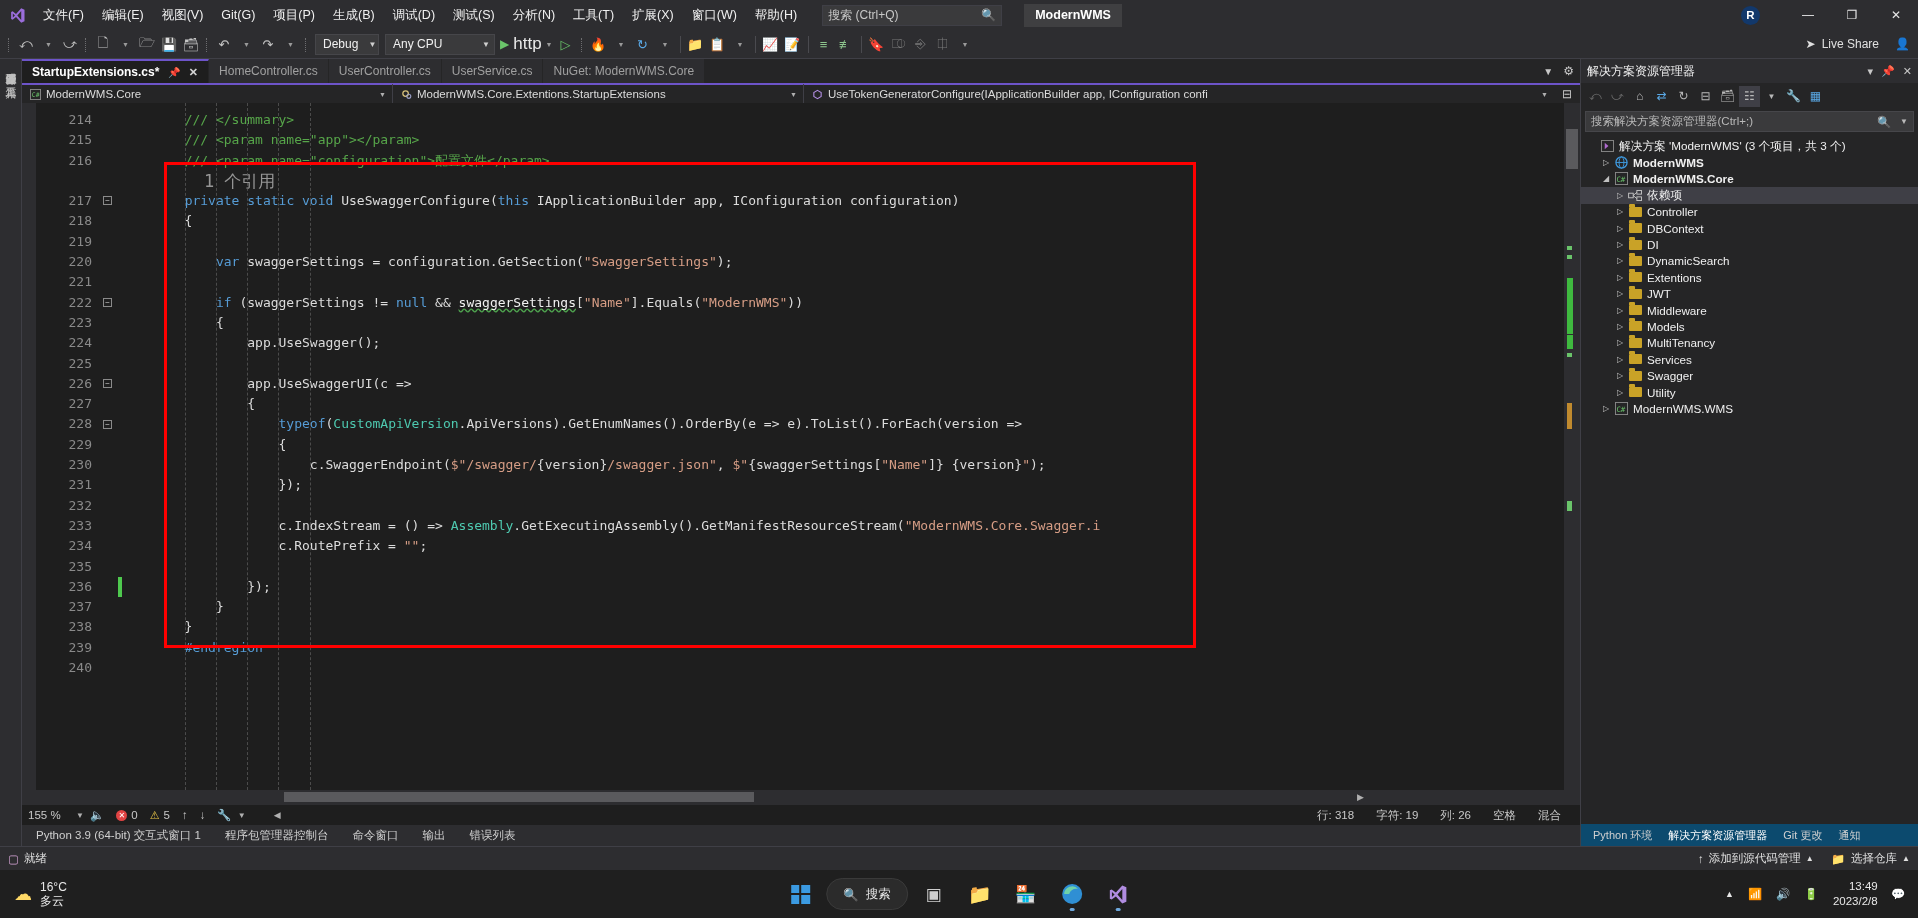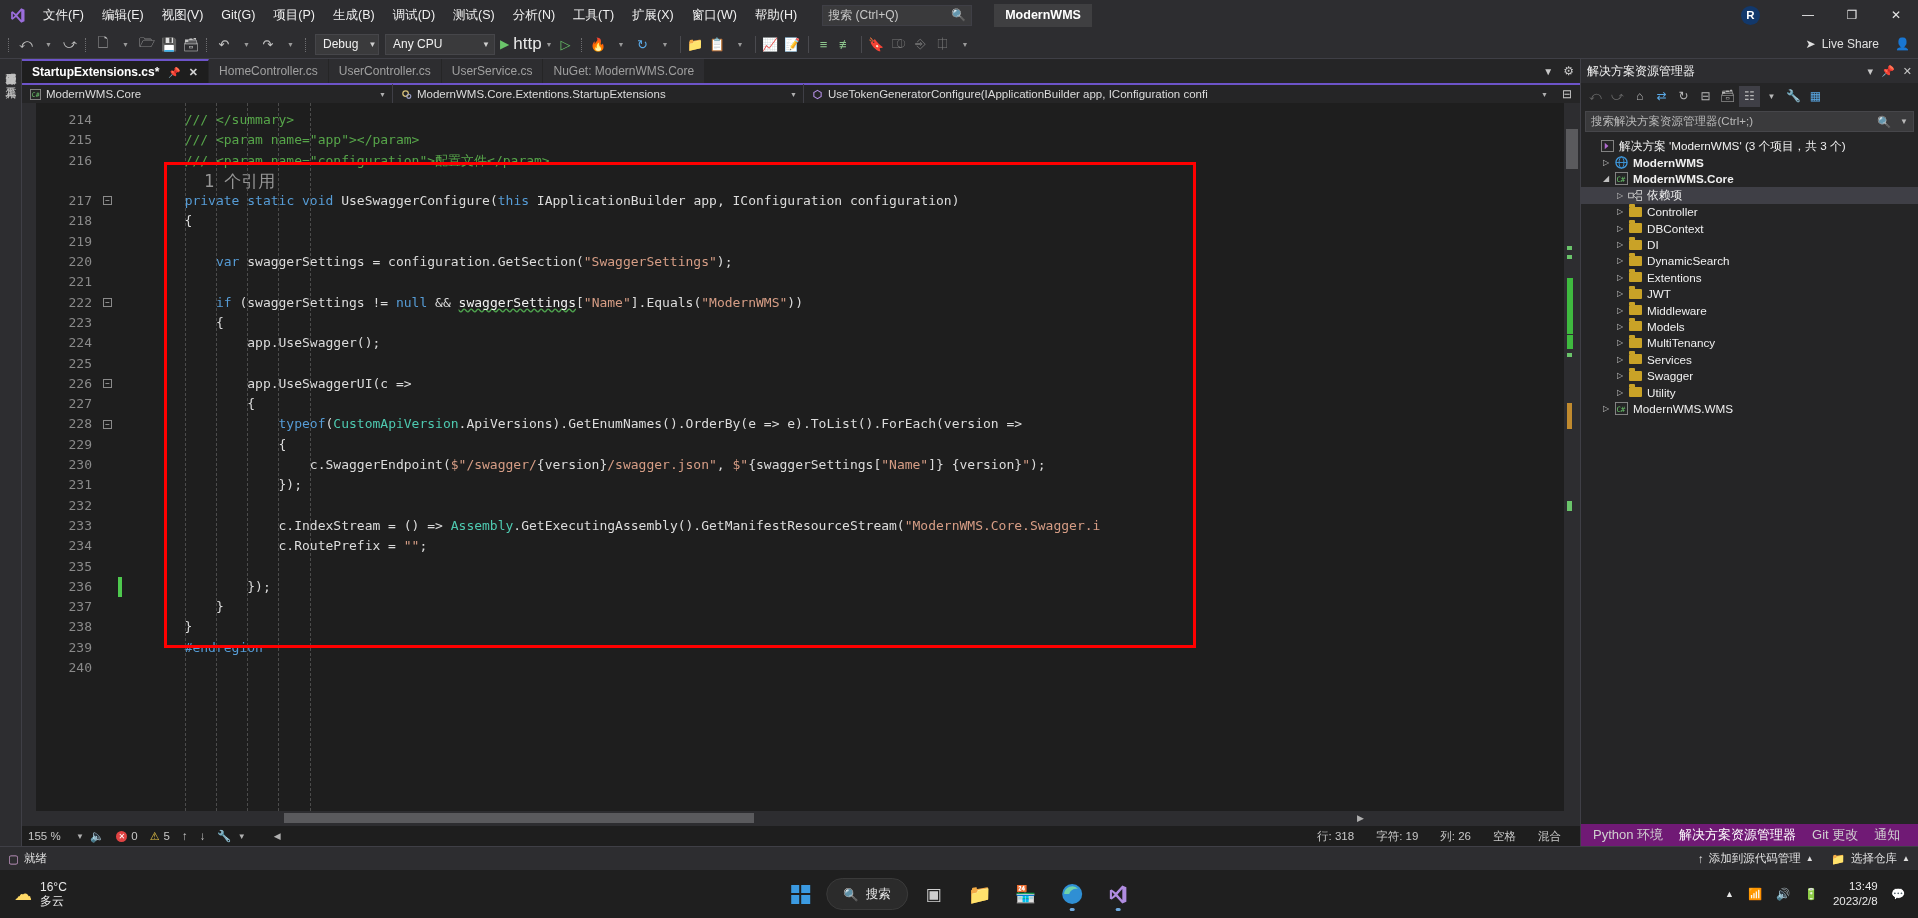--- a/index.html
+++ b/index.html
@@ -20,21 +20,21 @@
   .vs-logo {
     width: 34px; height: 30px; display: flex; align-items: center; justify-content: center;
   }
   .vs-logo svg { width: 17px; height: 17px; }
   .menu { display: flex; height: 30px; }
   .menu-item {
     font-size: 12.5px; color: #f1f1f1; padding: 0 9px; height: 30px;
     display: flex; align-items: center; white-space: nowrap; cursor: default;
   }
   .qsearch {
-    margin-left: 16px; width: 150px; height: 21px; background: #3a3a3c;
+    margin-left: 16px; width: 180px; height: 21px; background: #3a3a3c;
     border: 1px solid #3f3f46; display: flex; align-items: center;
     padding: 0 5px; position: relative;
   }
   .qsearch span.ph { font-size: 12px; color: #c8c8c8; }
   .qsearch .mag { margin-left: auto; font-size: 12px; color: #d0d0d0; }
   .projbadge {
     margin-left: 22px; background: #3f3f41; color: #ffffff;
     font-size: 12.5px; font-weight: bold; padding: 5px 11px; height: 23px;
     display: flex; align-items: center;
   }
@@ -244,22 +244,22 @@
   .tnode .lbl { margin-left: 3px; text-align: center; }
   .bold { font-weight: bold; }
   .folder-ic {
     width: 13px; height: 10px; background: #c9a227; position: relative; border-radius: 1px;
   }
   .folder-ic::before {
     content: ""; position: absolute; top: -3px; left: 0; width: 6px; height: 3px;
     background: #c9a227; border-radius: 1px 1px 0 0;
   }
   .rp-bottom-tabs {
-    height: 22px; background: #701a75; display: flex; align-items: center;
-    font-size: 13px; color: #d0d0d0; flex: 0 0 22px; padding-left: 4px;
+    height: 22px; background: #0c4a6e; display: flex; align-items: center;
+    font-size: 11px; color: #d0d0d0; flex: 0 0 22px; padding-left: 4px;
   }
   .rpb { padding: 0 8px; }
   .rpb.act { color: #ffffff; }
 
   
   .sourcebar {
     height: 24px; background: #2d2d30; display: flex; align-items: center;
     flex: 0 0 24px; font-size: 11.5px; color: #e0e0e0; padding: 0 8px;
     border-top: 1px solid #3f3f46;
   }
@@ -558,20 +558,27 @@
         <span class="es-item" style="margin-left:22px;color:#b0b0b0;font-size:9px">◀</span>
         <span class="es-right">
           <span class="cell">行: 318</span>
           <span class="cell">字符: 19</span>
           <span class="cell">列: 26</span>
           <span class="cell">空格</span>
           <span class="cell">混合</span>
         </span>
       </div>
 
+      <div class="bottom-tabs">
+        <div class="btab">Python 3.9 (64-bit) 交互式窗口 1</div>
+        <div class="btab">程序包管理器控制台</div>
+        <div class="btab">命令窗口</div>
+        <div class="btab">输出</div>
+        <div class="btab">错误列表</div>
+      </div>
     </div>
 
     <div class="rightpanel">
       <div class="rp-title">
         <span>解决方案资源管理器</span>
         <span class="acts">
           <span>▾</span>
           <span>📌</span>
           <span>✕</span>
         </span>

